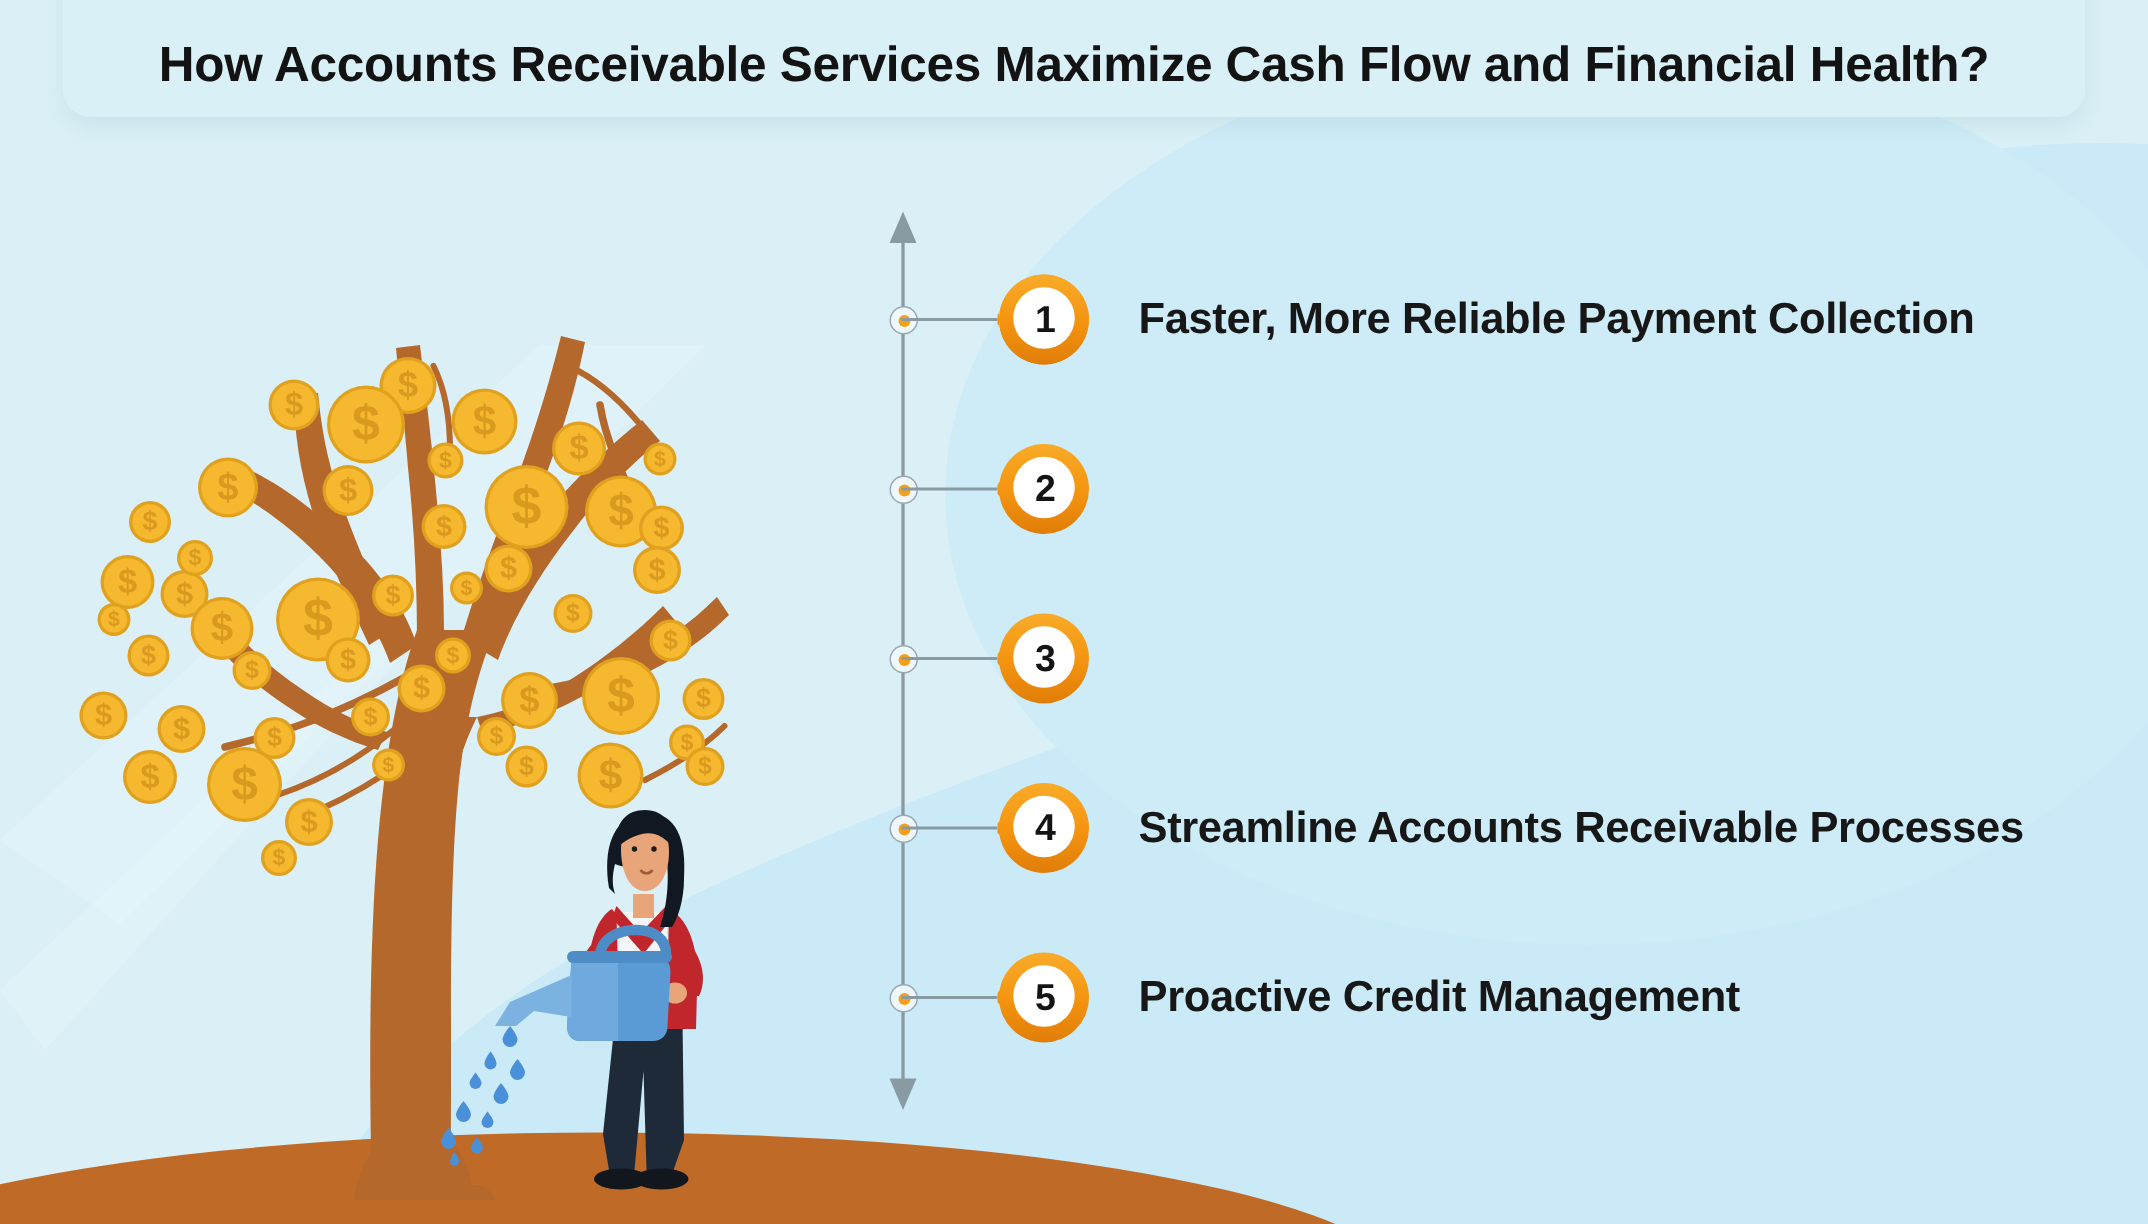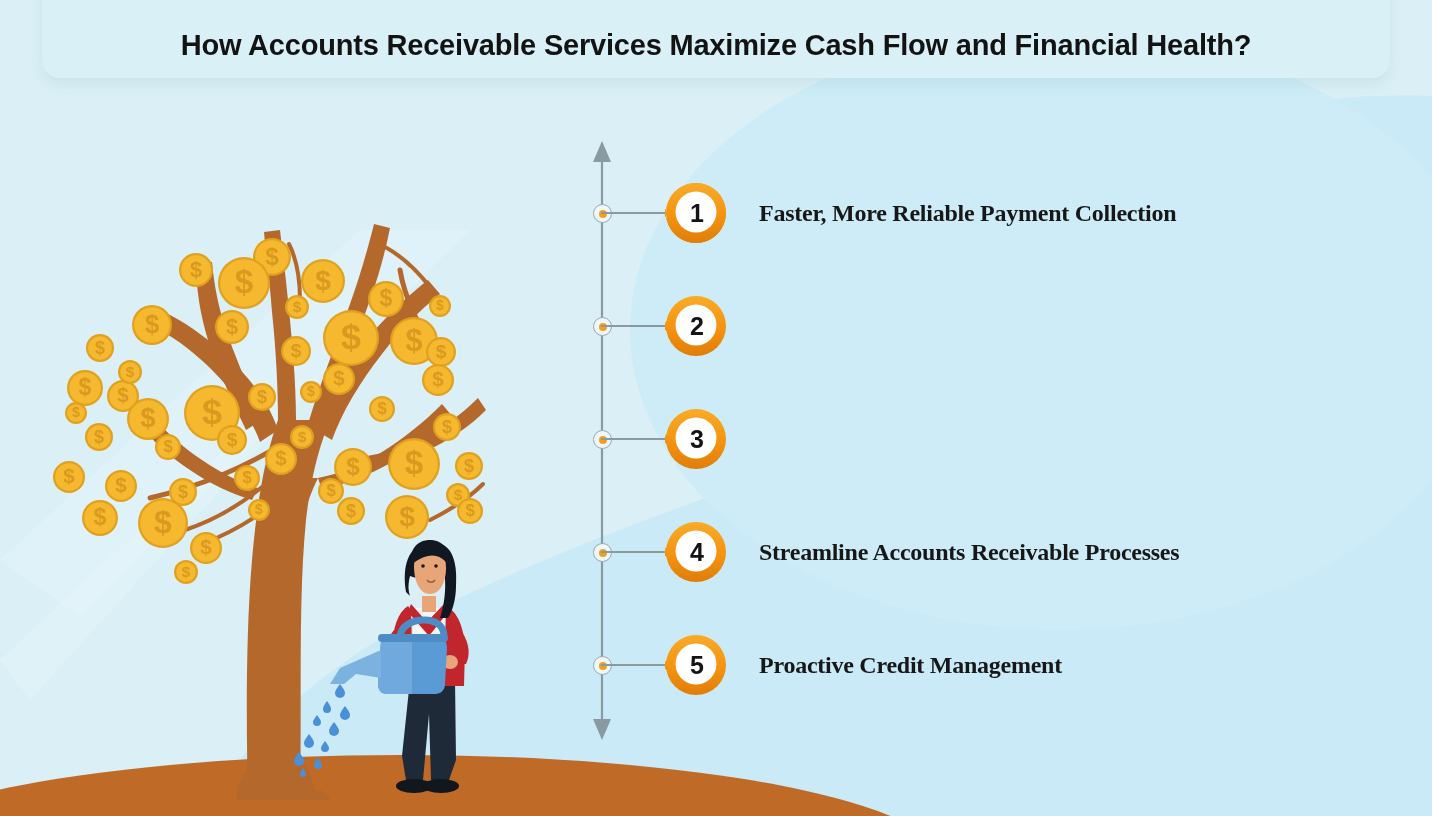--- a/index.html
+++ b/index.html
@@ -17,21 +17,21 @@
   
   .header-card{
     position:absolute;left:42px;top:-30px;width:1348px;height:108px;
     background:#d9f0f7;
     border-radius:18px;
     box-shadow:0 6px 14px rgba(120,160,175,.16);
     display:flex;align-items:flex-end;justify-content:center;
     padding-bottom:16px;box-sizing:border-box;
   }
   .header-title{
-    font-size:29px;font-weight:700;color:#131313;
+    font-size:33px;font-weight:700;color:#131313;
     letter-spacing:-.2px;white-space:nowrap;
     font-family:"Liberation Sans", sans-serif;
   }
 
   
   .timeline{position:absolute;left:0;top:0;width:1432px;height:816px;pointer-events:none;}
 
   .item{
     position:absolute;left:601px;height:70px;display:flex;align-items:center;
   }
@@ -46,23 +46,23 @@
   }
   .badge .num{
     position:absolute;left:0;top:0;width:62px;height:62px;
     display:flex;align-items:center;justify-content:center;
     font-size:25px;font-weight:700;color:#141414;
     font-family:"Liberation Sans", sans-serif;
     padding-left:2px;box-sizing:border-box;
   }
   .item-label{
     margin-left:32px;white-space:nowrap;
-    font-size:24px;font-weight:700;color:#171717;
+    font-size:29px;font-weight:700;color:#171717;
     letter-spacing:-.25px;
-    font-family:Liberation Serif, serif;
+    font-family:Liberation Sans, sans-serif;
   }
   .node-dot{
     position:absolute;left:593px;width:19px;height:19px;border-radius:50%;
     background:#eef7fa;border:1.6px solid #9aa9b1;box-sizing:border-box;
     display:flex;align-items:center;justify-content:center;
   }
   .node-dot i{width:8px;height:8px;border-radius:50%;background:#f5a01c;display:block;}
 </style>
 </head>
 <body>

